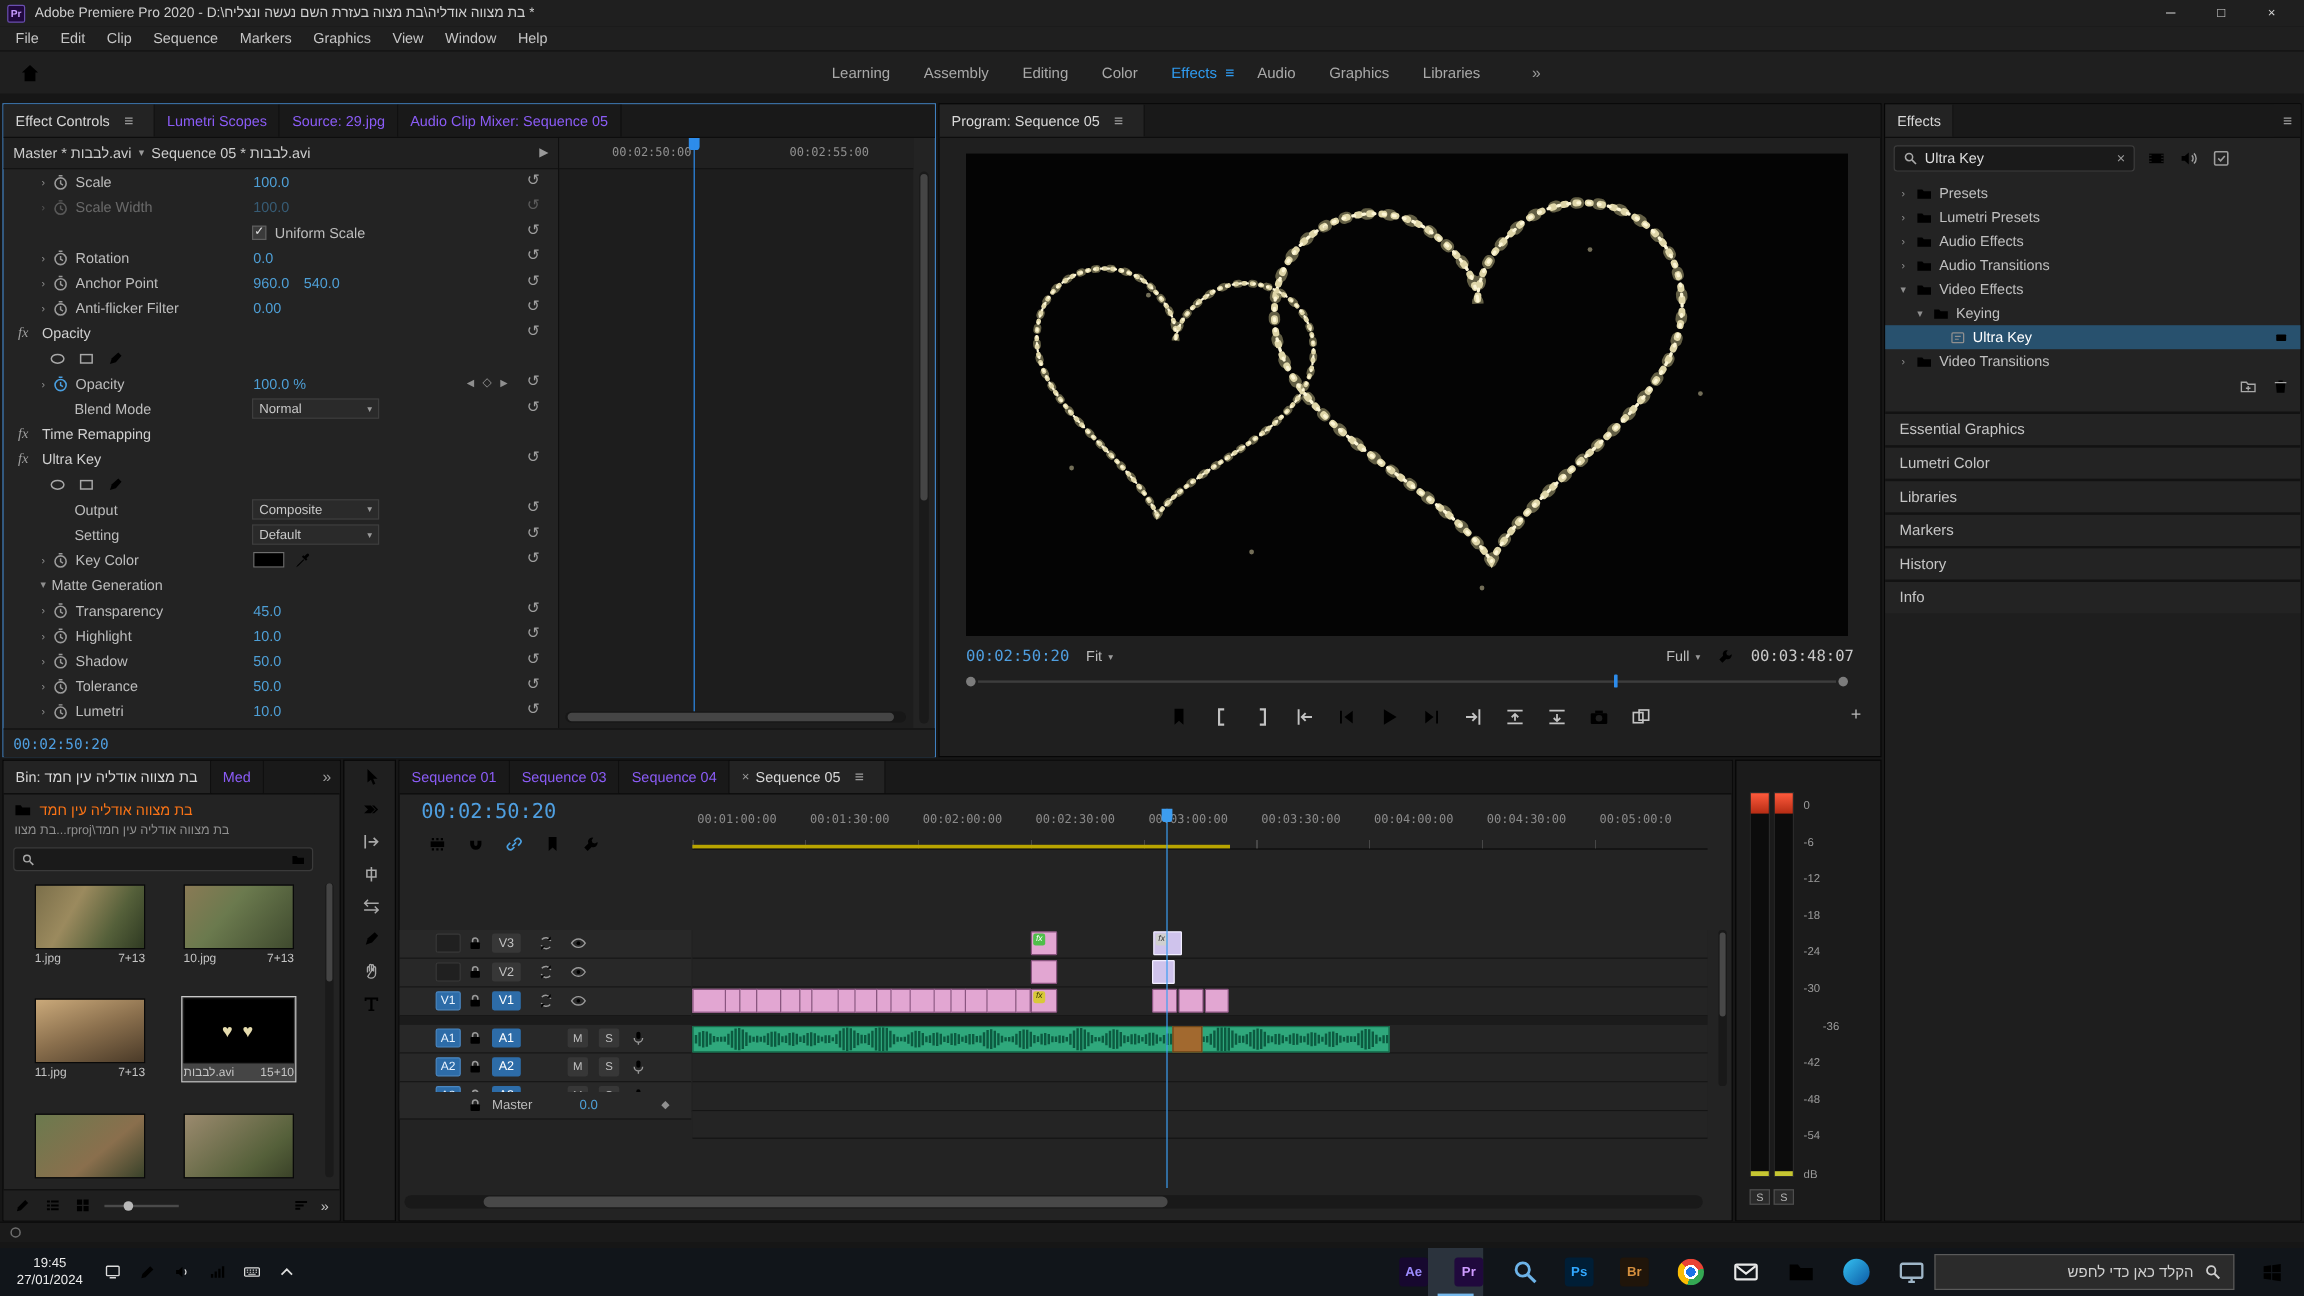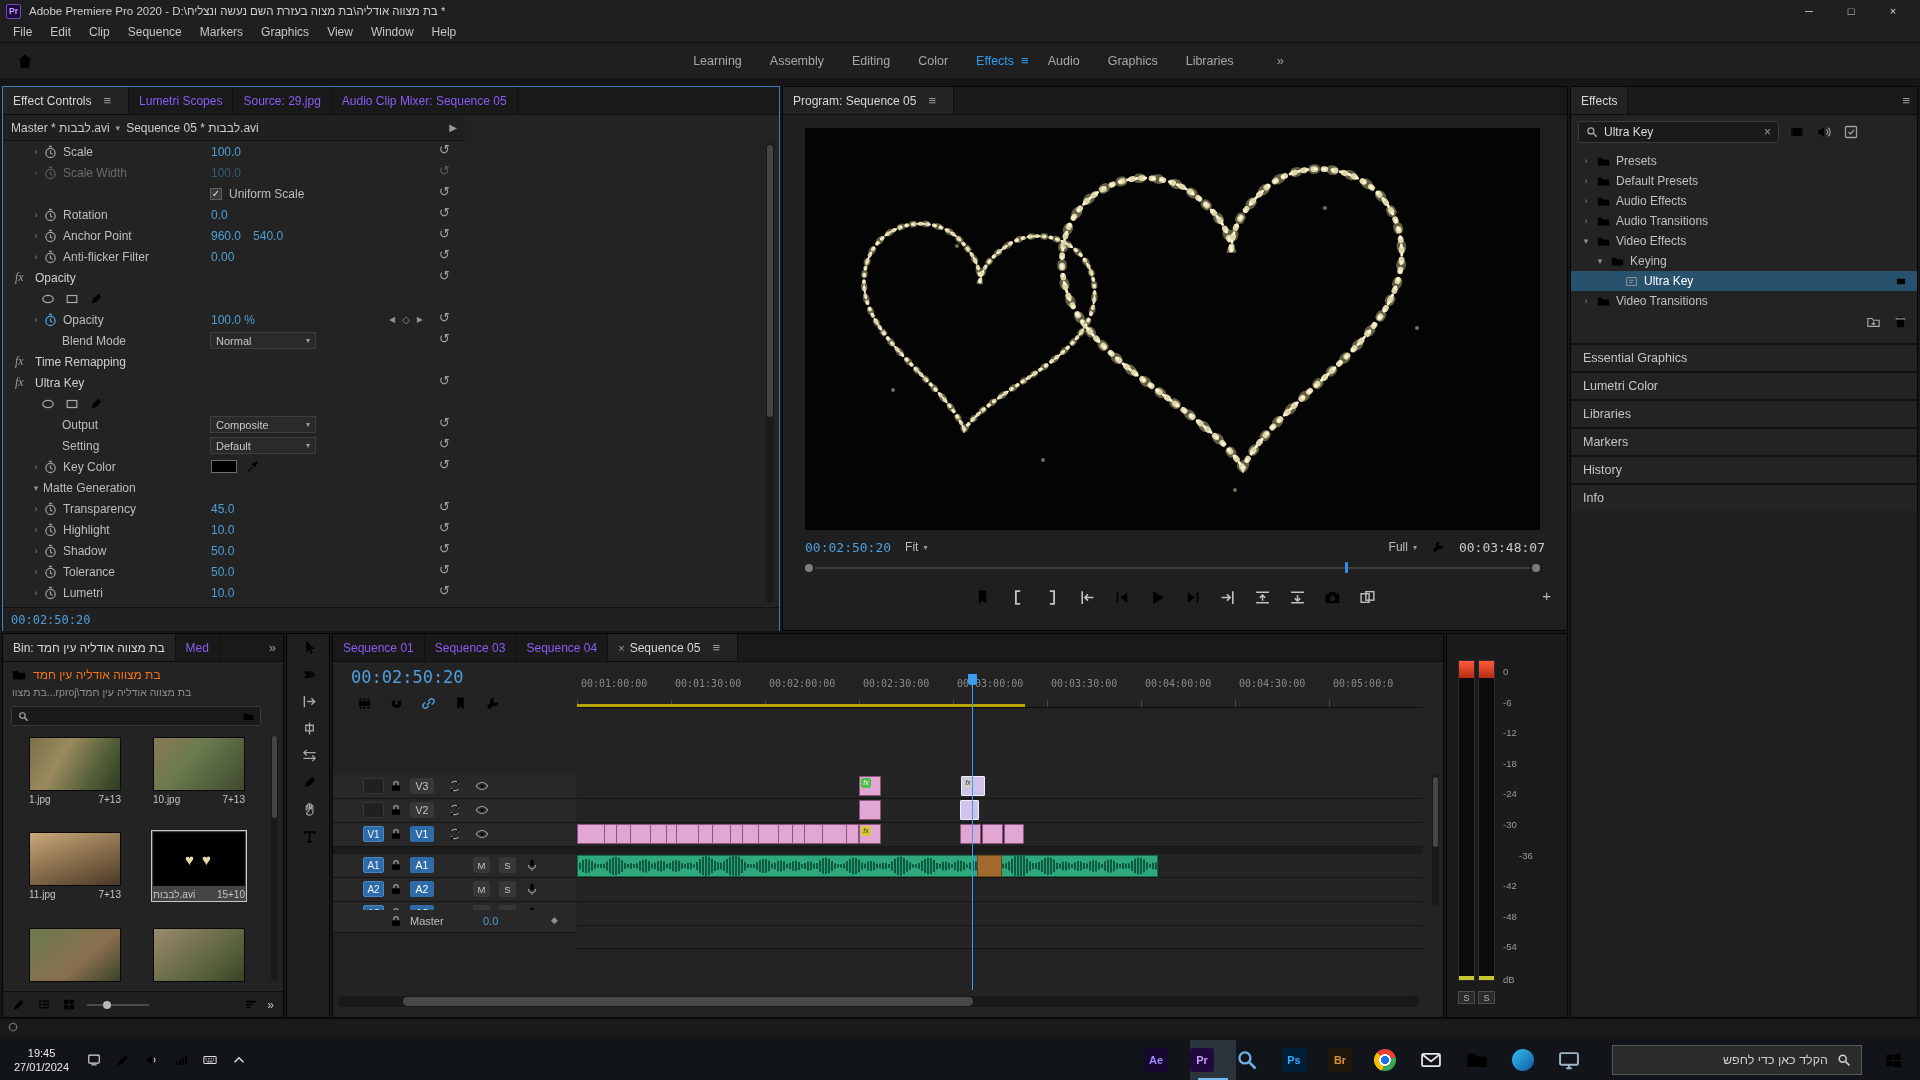--- a/index.html
+++ b/index.html
@@ -181,21 +181,21 @@
 .redcap{position:absolute;left:0;right:0;top:0;height:17px;background:linear-gradient(#ff5a3c,#b52c14)}
 .ybase{position:absolute;left:0;right:0;bottom:0;height:4px;background:#c6c632}
 .mscale{position:absolute;font-size:9.5px;color:#9a9a9a}
 .sbox{position:absolute;width:17px;height:13px;border:1px solid #4e4e4e;background:#2a2a2a;font-size:9px;color:#b5b5b5;display:flex;align-items:center;justify-content:center}
 
 #taskbar{position:absolute;left:0;top:1040px;width:1920px;height:40px;background:#11151a;display:flex;align-items:center;padding:0 4px}
 .clockbox{display:flex;flex-direction:column;align-items:center;justify-content:center;line-height:1.3;color:#eaeaea;font-size:11px;padding:0 10px;height:40px}
 .trayic{width:29px;height:40px;display:flex;align-items:center;justify-content:center;color:#dcdcdc}
 .trayic .ic{width:14px;height:14px;color:#dcdcdc}
 #tb-sp{flex:1}
-.appbtn{width:46px;height:40px;display:flex;align-items:center;justify-content:flex-start;position:relative}
+.appbtn{width:46px;height:40px;display:flex;align-items:center;justify-content:flex-end;position:relative}
 .appbtn.active{background:#2b333d}
 .appbtn.active::after{content:"";position:absolute;left:8px;right:8px;bottom:0;height:2px;background:#76b9ed}
 .tile{width:24px;height:24px;border-radius:3px;display:flex;align-items:center;justify-content:center;font-size:11px;font-weight:bold}
 .circle-chrome{width:22px;height:22px;border-radius:50%;background:radial-gradient(circle,#1a73e8 0 4px,#fff 4px 6px,transparent 6px),conic-gradient(from -45deg,#ea4335 0 120deg,#34a853 0 240deg,#fbbc05 0)}
 .circle-edge{width:22px;height:22px;border-radius:50%;background:linear-gradient(135deg,#35c1f1,#0c59a4)}
 .appbtn .ic{width:22px;height:22px}
 .tbsearch{width:250px;height:30px;margin:0 8px;background:#2b2b2b;border:1px solid #5a5a5a;display:flex;align-items:center;justify-content:flex-end;gap:9px;padding:0 10px;color:#cfcfcf;font-size:12.5px}
 .tbsearch .ic{width:14px;height:14px;color:#cfcfcf}
 .winbtn{width:46px;height:40px;display:flex;align-items:center;justify-content:center;color:#9ed0f5}
 .winbtn .ic{width:19px;height:19px}
@@ -497,20 +497,31 @@
             <svg viewBox="0 0 16 16" aria-hidden="true">
               <circle cx="8" cy="9" r="5.3" fill="none" stroke="currentColor" stroke-width="1.5"></circle>
               <path d="M8 6v3.2l2.3 1.3M6.2 1.6h3.6" stroke="currentColor" stroke-width="1.4" fill="none"></path>
             </svg>
           </span>
           <span class="lbl">Lumetri</span>
           <span class="val">10.0</span>
           <span class="rst">↺</span>
         </div>
       </div>
+    <div id="fx-lane">
+        <div class="lane-ruler mono">
+          <span style="left: 44px;">00:02:50:00</span>
+          <span style="left: 192px;">00:02:55:00</span>
+        </div>
+        <div id="fx-phcap"></div>
+        <div id="fx-ph"></div>
+        <div class="lane-hs">
+          <div class="thumb"></div>
+        </div>
+      </div>
     <div id="fx-vscroll">
         <div class="thumb"></div>
       </div>
     <div id="fx-bottom">
         <span class="mono" id="fx-tc">00:02:50:20</span>
       </div>
   </section>
 
   <section id="program" class="panel">
     <div class="tabbar" id="pg-tabs">
@@ -680,21 +691,21 @@
           </span>
           <span>Presets</span>
         </div>
         <div class="trow" style="padding-left: 10px;">
           <span class="chev">›</span>
           <span class="ic fic">
             <svg viewBox="0 0 16 16" aria-hidden="true">
               <path d="M1 3.5h5l1.6 2H15V13H1z"></path>
             </svg>
           </span>
-          <span>Default Presets</span>
+          <span>Lumetri Presets</span>
         </div>
         <div class="trow" style="padding-left: 10px;">
           <span class="chev">›</span>
           <span class="ic fic">
             <svg viewBox="0 0 16 16" aria-hidden="true">
               <path d="M1 3.5h5l1.6 2H15V13H1z"></path>
             </svg>
           </span>
           <span>Audio Effects</span>
         </div>

